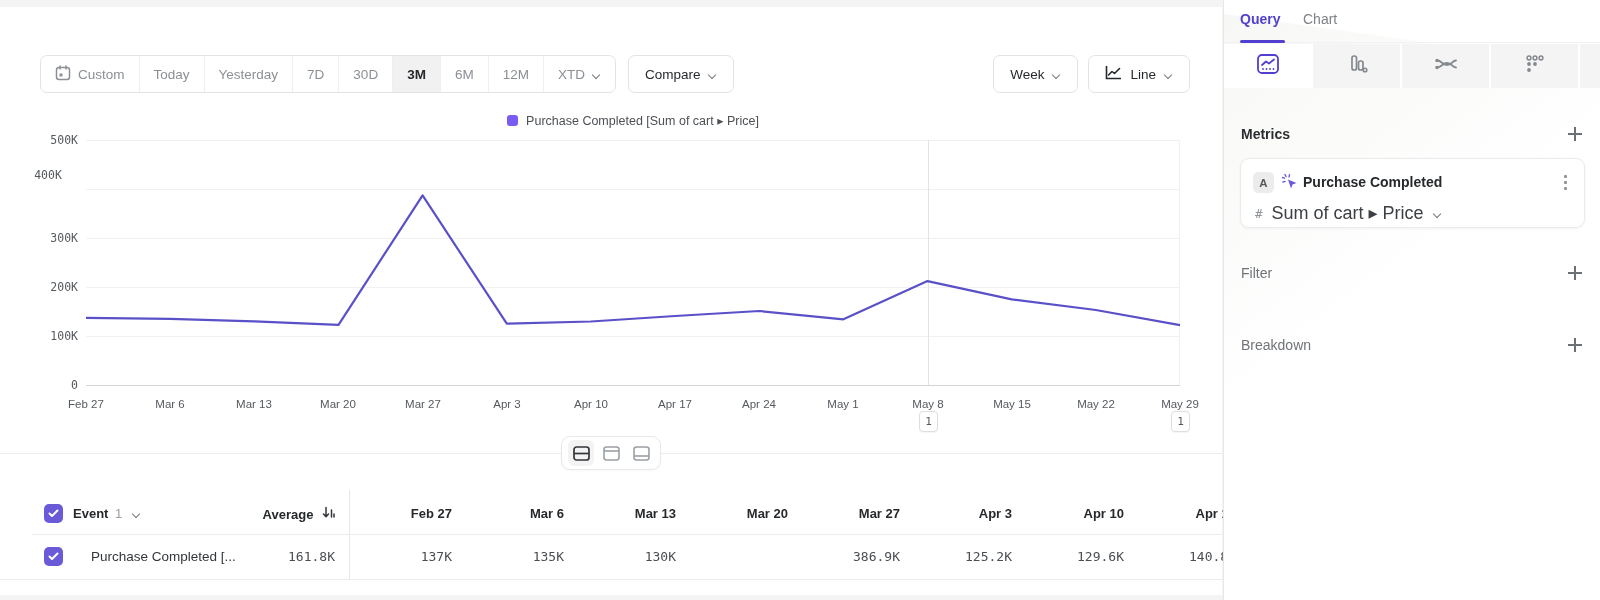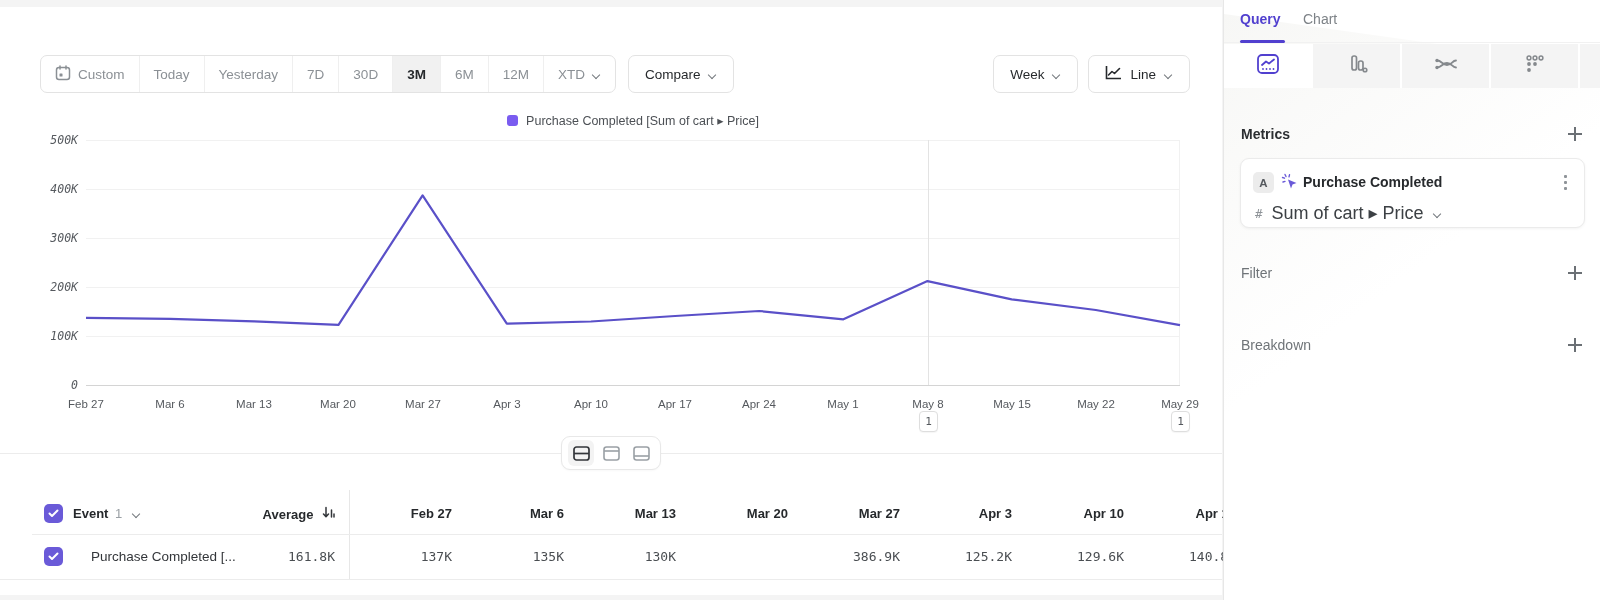--- a/index.html
+++ b/index.html
@@ -34,21 +34,21 @@
 
   
   #legend { left:86px; top:106px; width:1094px; display:flex; justify-content:center;
     align-items:center; gap:8px; font-size:12.5px; color:#4c5055; }
   #legend .swatch { width:11px; height:11px; border-radius:3px; }
 
   
   #plot { left:86px; top:133px; width:1094px; height:245px; border-right:1px solid #f1f1f1; }
   .gridline { left:0; width:1094px; height:1px; background:#f1f1f1; }
   .gridline.axis { background:#d4d4d4; }
-  #yaxis-labels { left:18px; top:133px; width:60px; height:245px;font-style:italic; }
+  #yaxis-labels { left:18px; top:133px; width:60px; height:245px; }
   .ytick { position:absolute; right:0; width:60px; text-align:right; font-size:11.5px;
     color:#55595e; font-family:"DejaVu Sans Mono", monospace; }
   #xaxis-labels { left:86px; top:391px; width:1094px; height:16px; }
   .xtick { position:absolute; width:90px; text-align:center; font-size:11.5px; color:#55595e; }
   .ann-vline { top:0; width:1px; height:245px; background:#e3e3e3; }
   .ann-badge { position:absolute; width:19px; height:21px; background:#fff; border:1px solid #dedede;
     border-radius:4px; font-family:"DejaVu Sans Mono", monospace; font-size:11px; color:#55595e;
     display:flex; align-items:center; justify-content:center; box-shadow:0 1px 1px rgba(0,0,0,.04); cursor:pointer; }
 
   
@@ -172,21 +172,21 @@
               <path d="M3.5 10 L7 6.5 L9.5 8.5 L14.5 3.5" stroke="#26292c" stroke-width="1.6" fill="none" stroke-linecap="round" stroke-linejoin="round"></path>
             </svg>
         </span>
         <span>Line</span>
         <span class="chev"></span>
       </div>
     </div>
 
     <div id="yaxis-labels" class="abs">
         <div class="ytick" style="top: -7px;">500K</div>
-        <div class="ytick" style="top: 42px;">400K</div>
+        <div class="ytick" style="top: 28px; text-align: center;">400K</div>
         <div class="ytick" style="top: 91px;">300K</div>
         <div class="ytick" style="top: 140px;">200K</div>
         <div class="ytick" style="top: 189px;">100K</div>
         <div class="ytick" style="top: 238px;">0</div>
       </div>
     <div id="plot" class="abs">
         <div class="abs gridline" style="top: 0px;"></div>
         <div class="abs gridline" style="top: 49px;"></div>
         <div class="abs gridline" style="top: 98px;"></div>
         <div class="abs gridline" style="top: 147px;"></div>

